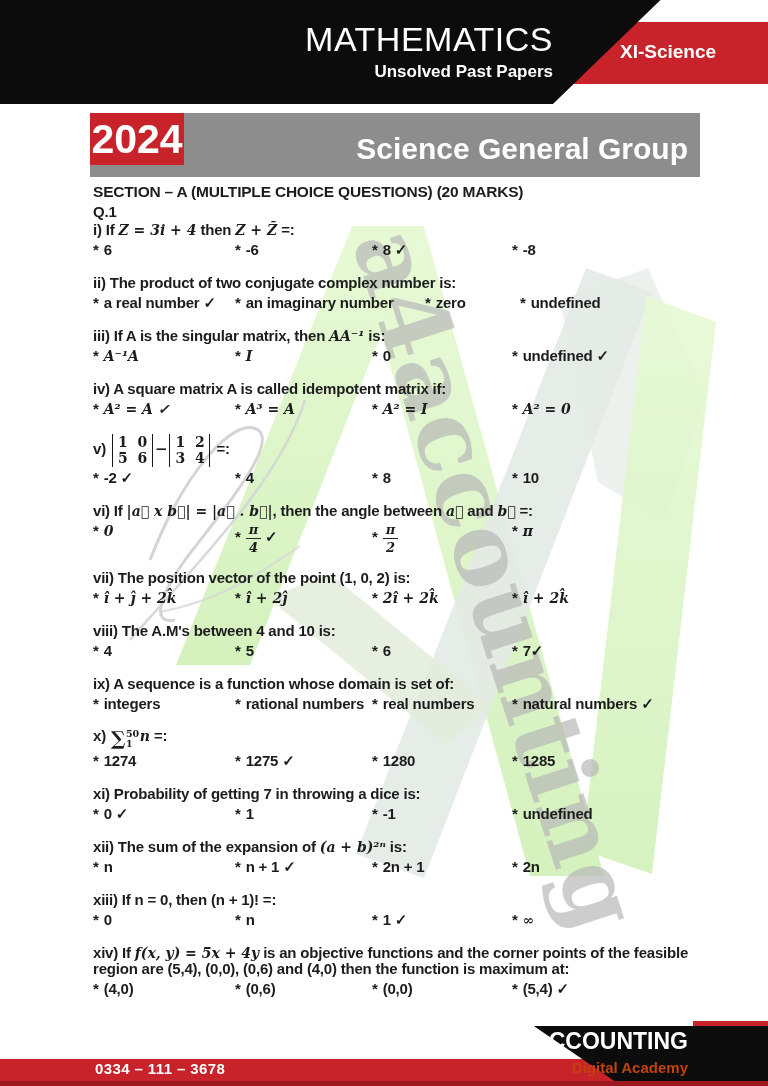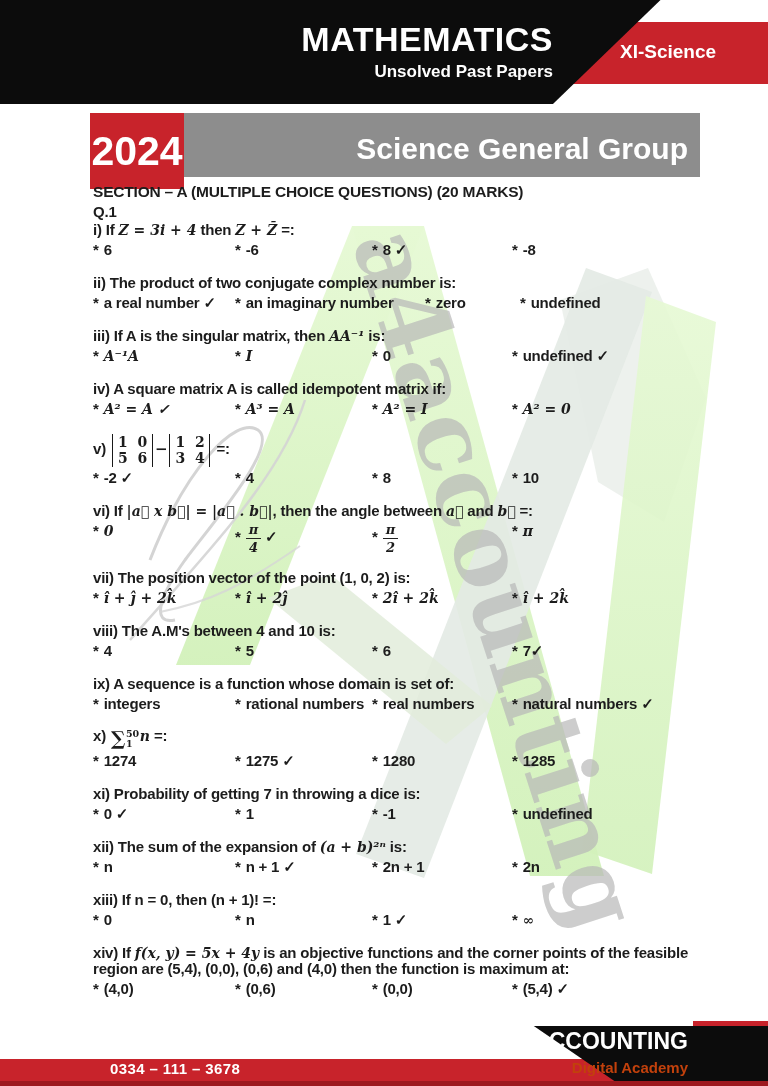--- a/index.html
+++ b/index.html
@@ -4,26 +4,26 @@
 <style>
   html,body{margin:0;padding:0;}
   body{
     width:768px;height:1086px;position:relative;overflow:hidden;background:#ffffff;
     font-family:"Liberation Sans",sans-serif;color:#1c1c1c;
   }
   
   .hdr-red-badge{position:absolute;top:22px;left:572px;right:0;height:62px;background:#c8232b;z-index:1;}
   .hdr-black{position:absolute;top:0;left:0;width:100%;height:104px;background:#0c0c0c;
     clip-path:polygon(0 0,86% 0,72% 100%,0 100%);z-index:2;}
-  .hdr-title{position:absolute;top:20px;right:215px;color:#fff;font-size:34px;font-weight:700;
+  .hdr-title{position:absolute;top:20px;right:215px;color:#fff;font-size:34px;font-weight:400;
     letter-spacing:.5px;z-index:3;white-space:nowrap;}
   .hdr-sub{position:absolute;top:62px;right:215px;color:#fff;font-size:17px;font-weight:700;z-index:3;white-space:nowrap;}
   .badge-text{position:absolute;top:41px;left:620px;color:#fff;font-size:19px;font-weight:700;z-index:3;}
   .band2-gray{position:absolute;top:113px;left:90px;width:610px;height:64px;background:#8d8d8d;z-index:1;}
-  .year-box{position:absolute;top:113px;left:90px;width:94px;height:76px;background:#c8232b;z-index:2;
+  .year-box{position:absolute;top:113px;left:90px;width:94px;height:52px;background:#c8232b;z-index:2;
     display:flex;align-items:center;justify-content:center;color:#fff;font-size:41px;font-weight:700;}
   .group-title{position:absolute;top:113px;left:184px;width:504px;height:72px;z-index:2;display:flex;
     align-items:center;justify-content:flex-end;padding-right:10px;color:#fff;font-size:30px;font-weight:700;white-space:nowrap;}
   
   .wm{position:absolute;top:0;left:0;z-index:1;pointer-events:none;}
   
   .content{position:absolute;top:183px;left:93px;width:622px;z-index:2;font-size:15px;font-weight:700;
     line-height:1.13;letter-spacing:-.2px;}
   .sec-title{text-align:left;font-size:15.5px;margin-bottom:3px;}
   .q1row{display:flex;margin-bottom:2px;flex-direction:column;}
@@ -48,21 +48,21 @@
   .frac .fn{border-bottom:1.4px solid #222;padding:0 3px 2px;}
   .frac .fd{padding-top:2px;}
   
   .ftr-topline{position:absolute;bottom:60px;right:0;width:75px;height:5px;background:#c8232b;z-index:2;}
   .ftr-red{position:absolute;bottom:5px;left:0;width:81%;height:22px;background:#c8232b;z-index:2;}
   .ftr-black{position:absolute;bottom:5px;left:0;width:100%;height:55px;background:#0c0c0c;
     clip-path:polygon(69.5% 0,100% 0,100% 100%,80% 100%);z-index:3;}
   .ftr-bottomline{position:absolute;bottom:0;left:0;width:100%;height:5px;background:#9d191f;z-index:4;}
   .ftr-brand{position:absolute;right:80px;bottom:31px;color:#fff;font-size:23px;font-weight:800;z-index:5;white-space:nowrap;}
   .ftr-brand-sub{position:absolute;right:80px;bottom:10px;color:#c2410c;font-size:15px;font-weight:600;z-index:5;white-space:nowrap;}
-  .ftr-phone{position:absolute;left:110px;bottom:9px;color:#fff;font-size:15px;font-weight:700;letter-spacing:.4px;z-index:5;white-space:nowrap;}
+  .ftr-phone{position:absolute;left:95px;bottom:9px;color:#fff;font-size:15px;font-weight:700;letter-spacing:.4px;z-index:5;white-space:nowrap;}
 </style>
 </head>
 <body>
 
 <div class="hdr-red-badge"></div>
 <div class="hdr-black"></div>
 <div class="hdr-title">MATHEMATICS</div>
 <div class="hdr-sub">Unsolved Past Papers</div>
 <div class="badge-text">XI-Science</div>
 

